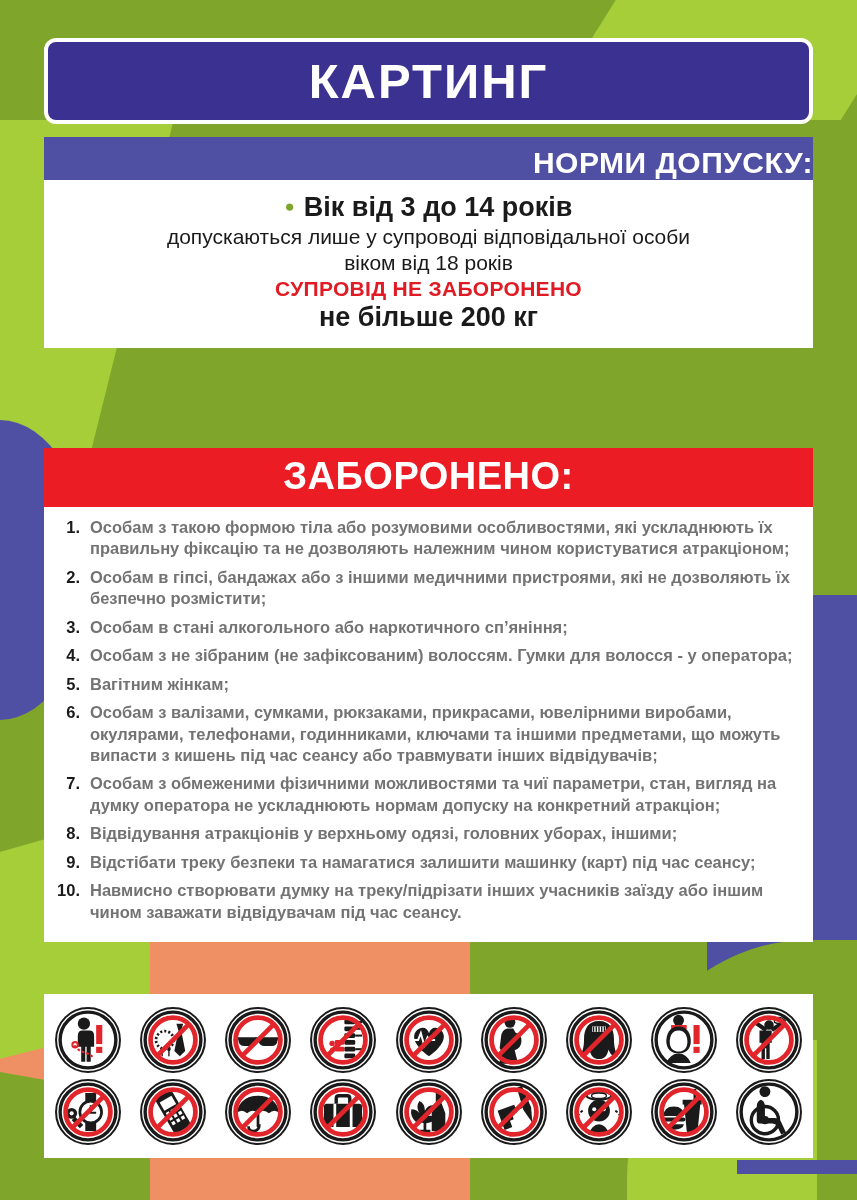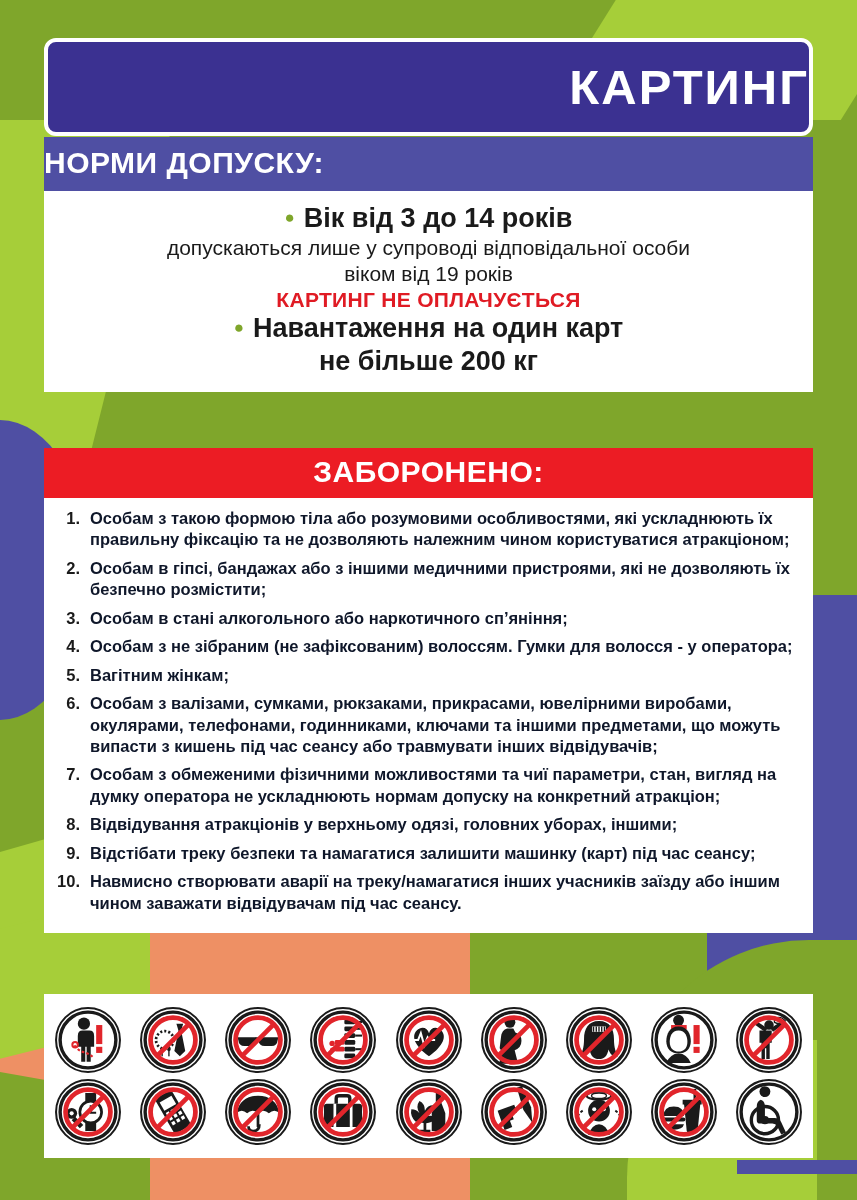--- a/index.html
+++ b/index.html
@@ -67,41 +67,41 @@
     background: #7FA62B;
     transform: skewY(10deg);
   }
   .bg-purple-bottomstrip {
     bottom: 26px; right: 0; width: 120px; height: 14px;
     background: #4F4FA3;
   }
 
   
   .title-box {
-    position: absolute; top: 38px; left: 44px; right: 44px; height: 98px;
+    position: absolute; top: 38px; left: 44px; right: 44px; height: 86px;
     background: #3B3191;
     border: 4px solid #ffffff;
     border-radius: 12px;
-    display: flex; align-items: center; justify-content: flex-end;
+    display: flex; align-items: center; justify-content: center;
   }
   .title-text {
     color: #ffffff;
     font-size: 49px;
     font-weight: bold;
     letter-spacing: 2px;
   }
 
   
   .admission {
     position: absolute; top: 137px; left: 44px; right: 44px;
   }
   .admission-header {
     background: #4F4FA3;
-    text-align: left;
-    padding: 9px 0 11px;
+    text-align: right;
+    padding: 9px 0 0;
   }
   .admission-header-text {
     color: #ffffff; font-size: 30px; font-weight: bold; letter-spacing: 0.5px;
   }
   .admission-body {
     background: #ffffff;
     padding: 11px 14px 14px;
     text-align: center;
   }
   .adm-line {
@@ -135,21 +135,21 @@
   
   .prohib {
     position: absolute; top: 448px; left: 44px; right: 44px;
   }
   .prohib-header {
     background: #EC1C24;
     text-align: center;
     padding: 7px 0 9px;
   }
   .prohib-header-text {
-    color: #ffffff; font-size: 30px; font-weight: bold; letter-spacing: 0.5px;
+    color: #ffffff; font-size: 38px; font-weight: bold; letter-spacing: 0.5px;
   }
   .prohib-body {
     background: #ffffff;
     padding: 10px 18px 12px 10px;
   }
   .prohib-item {
     display: flex;
     align-items: flex-start;
     margin-bottom: 7px;
   }
@@ -157,21 +157,21 @@
     flex: 0 0 36px;
     text-align: right;
     padding-right: 10px;
     color: #1A1A1A;
     font-size: 16.5px;
     font-weight: bold;
     line-height: 1.3;
   }
   .prohib-text {
     flex: 1;
-    color: #0f172a;
+    color: #737373;
     font-size: 16.5px;
     font-weight: bold;
     line-height: 1.3;
   }
 
   
   .picto-panel {
     position: absolute; left: 44px; right: 44px; bottom: 42px;
     background: #ffffff;
     padding: 12px 10px 12px;
@@ -210,23 +210,22 @@
     <div class="title-text">КАРТИНГ</div>
   </div>
 
   <div class="admission">
     <div class="admission-header">
       <span class="admission-header-text">НОРМИ ДОПУСКУ:</span>
     </div>
     <div class="admission-body">
       <div class="adm-line bulleted">Вік від 3 до 14 років</div>
       <div class="adm-sub">допускаються лише у супроводі відповідальної особи</div>
-      <div class="adm-sub">віком від 19 років</div>
-      <div class="adm-warn">КАРТИНГ НЕ ОПЛАЧУЄТЬСЯ</div>
-      <div class="adm-line bulleted">Навантаження на один карт</div>
+      <div class="adm-sub">віком від 18 років</div>
+      <div class="adm-warn">СУПРОВІД НЕ ЗАБОРОНЕНО</div>
       <div class="adm-line">не більше 200 кг</div>
     </div>
   </div>
 
   <div class="prohib">
     <div class="prohib-header">
       <span class="prohib-header-text">ЗАБОРОНЕНО:</span>
     </div>
     <div class="prohib-body" id="prohib-list">
         <div class="prohib-item">
@@ -260,21 +259,21 @@
         <div class="prohib-item">
           <div class="prohib-num">8.</div>
           <div class="prohib-text">Відвідування атракціонів у верхньому одязі, головних уборах, іншими;</div>
         </div>
         <div class="prohib-item">
           <div class="prohib-num">9.</div>
           <div class="prohib-text">Відстібати треку безпеки та намагатися залишити машинку (карт) під час сеансу;</div>
         </div>
         <div class="prohib-item">
           <div class="prohib-num">10.</div>
-          <div class="prohib-text">Навмисно створювати аварії на треку/намагатися інших учасників заїзду або іншим чином заважати відвідувачам під час сеансу.</div>
+          <div class="prohib-text">Навмисно створювати думку на треку/підрізати інших учасників заїзду або іншим чином заважати відвідувачам під час сеансу.</div>
         </div>
       </div>
   </div>
 
   <div class="picto-panel">
     <div class="picto-row" id="picto-row-1">
         <div class="picto">
           <svg viewBox="0 0 100 100" xmlns="http://www.w3.org/2000/svg">
             <circle cx="50" cy="50" r="47" fill="none" stroke="#1A1A1A" stroke-width="3"></circle>
             <circle cx="50" cy="50" r="41" fill="none" stroke="#1A1A1A" stroke-width="5"></circle>

